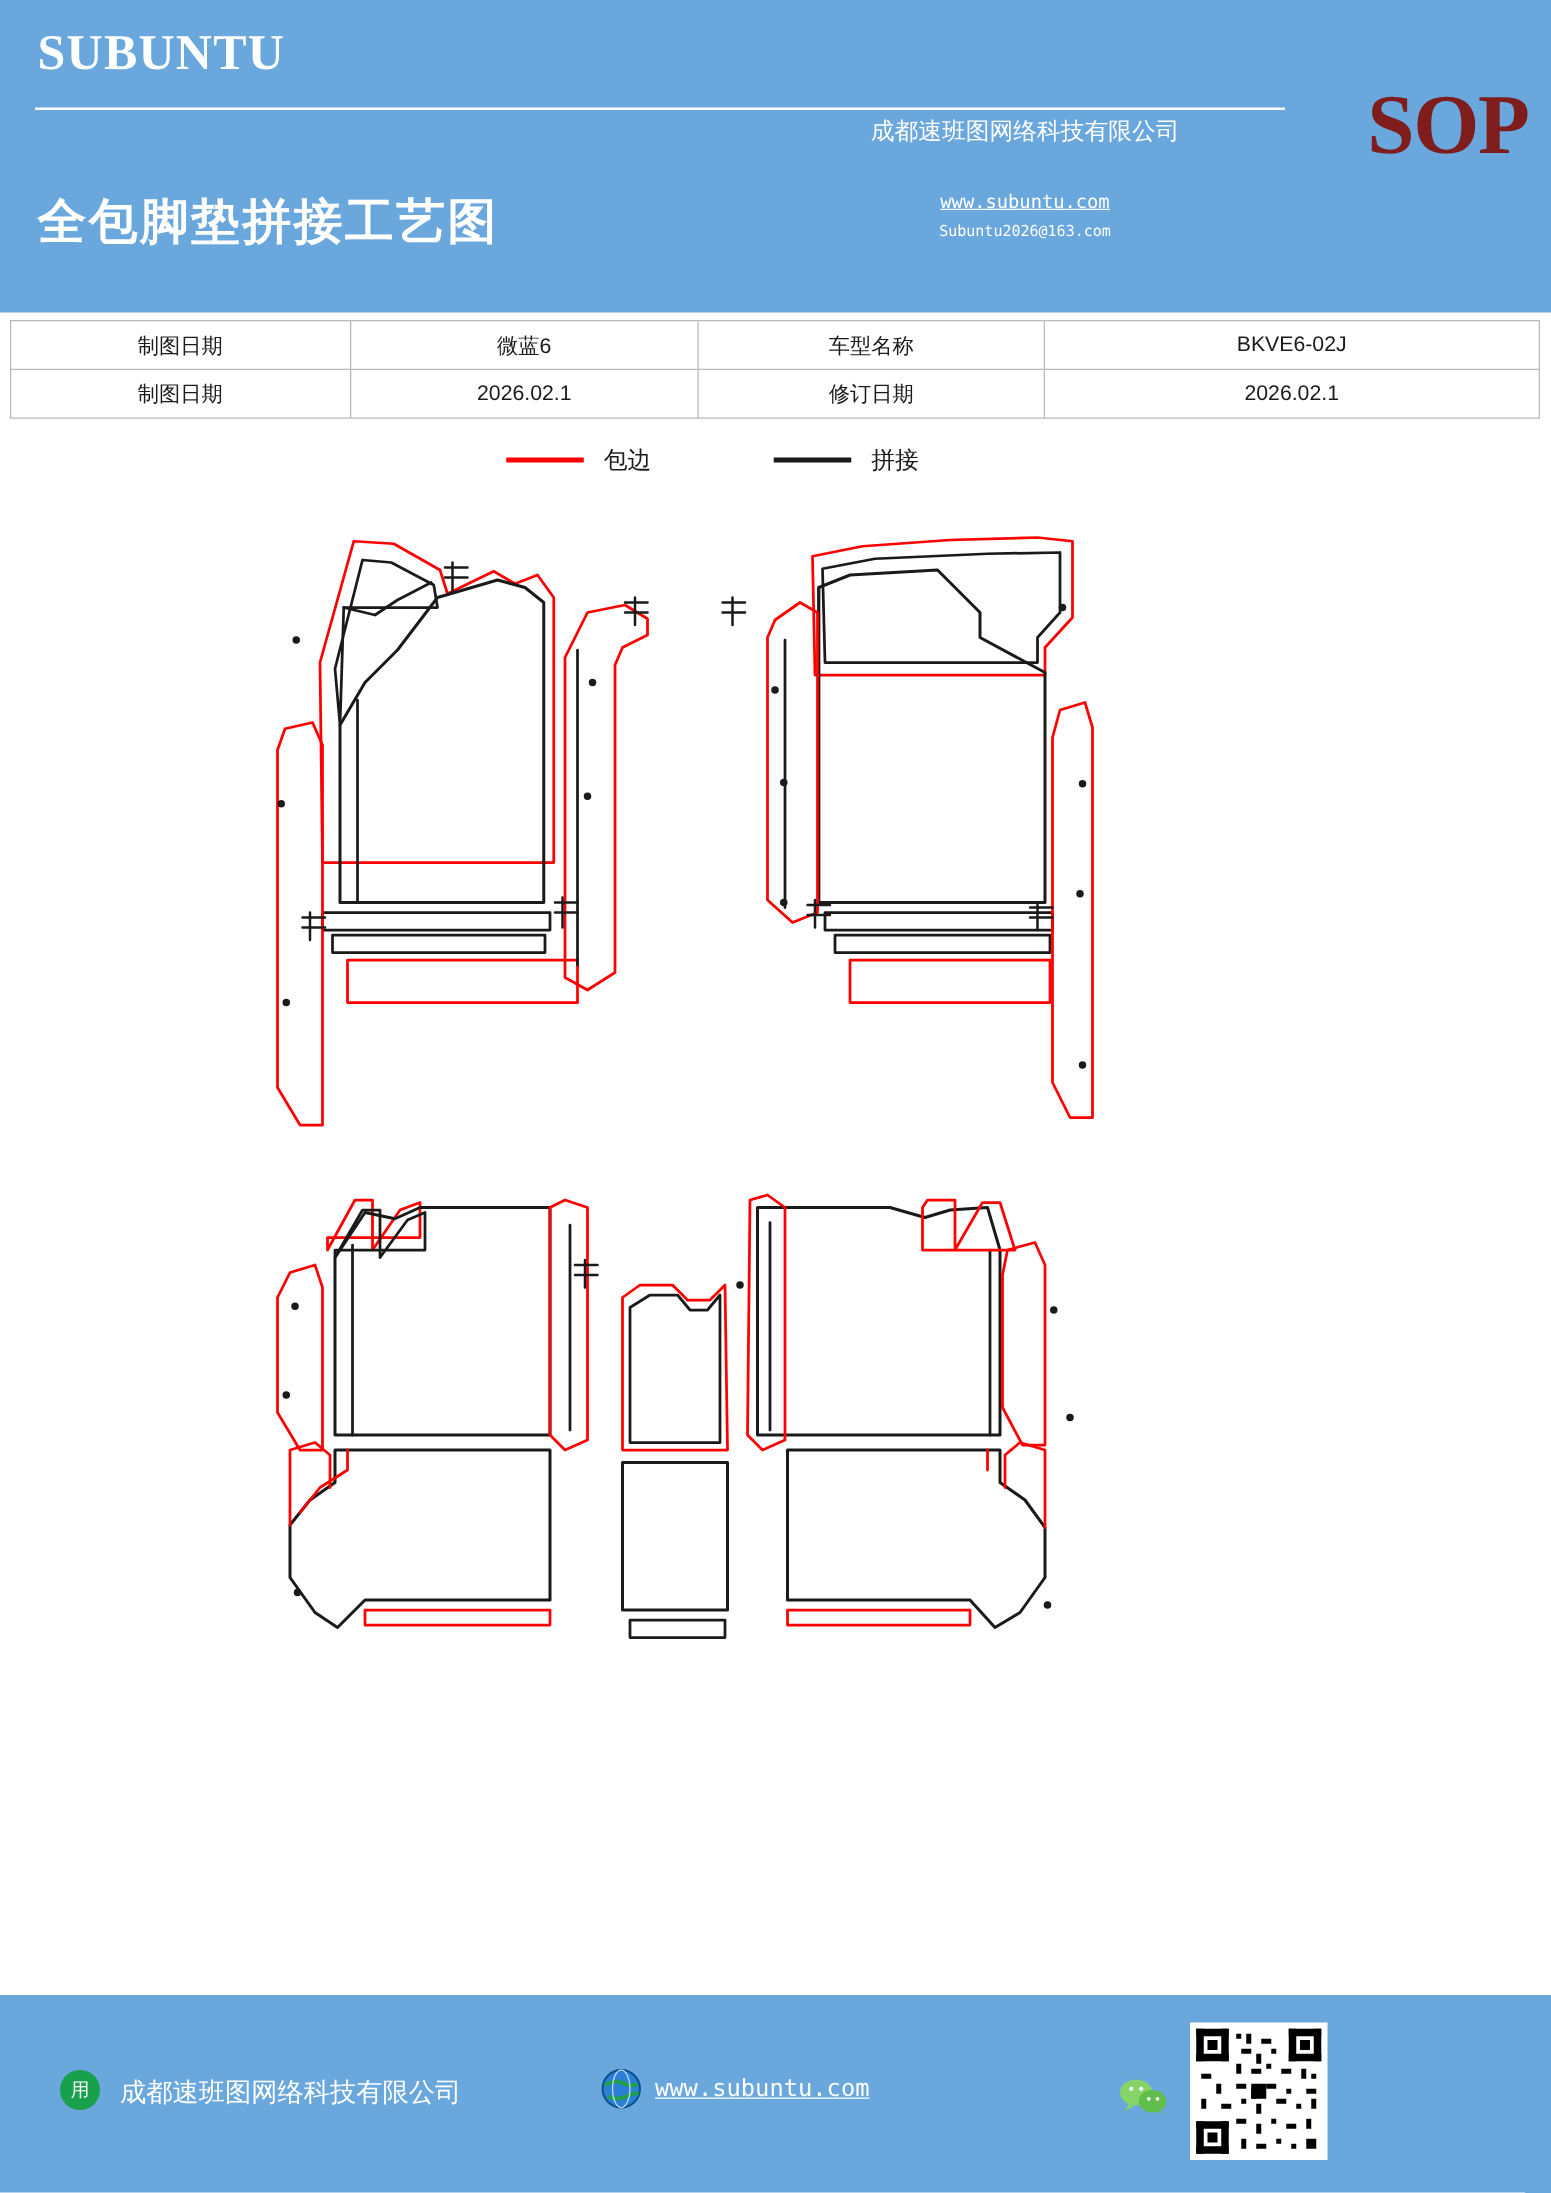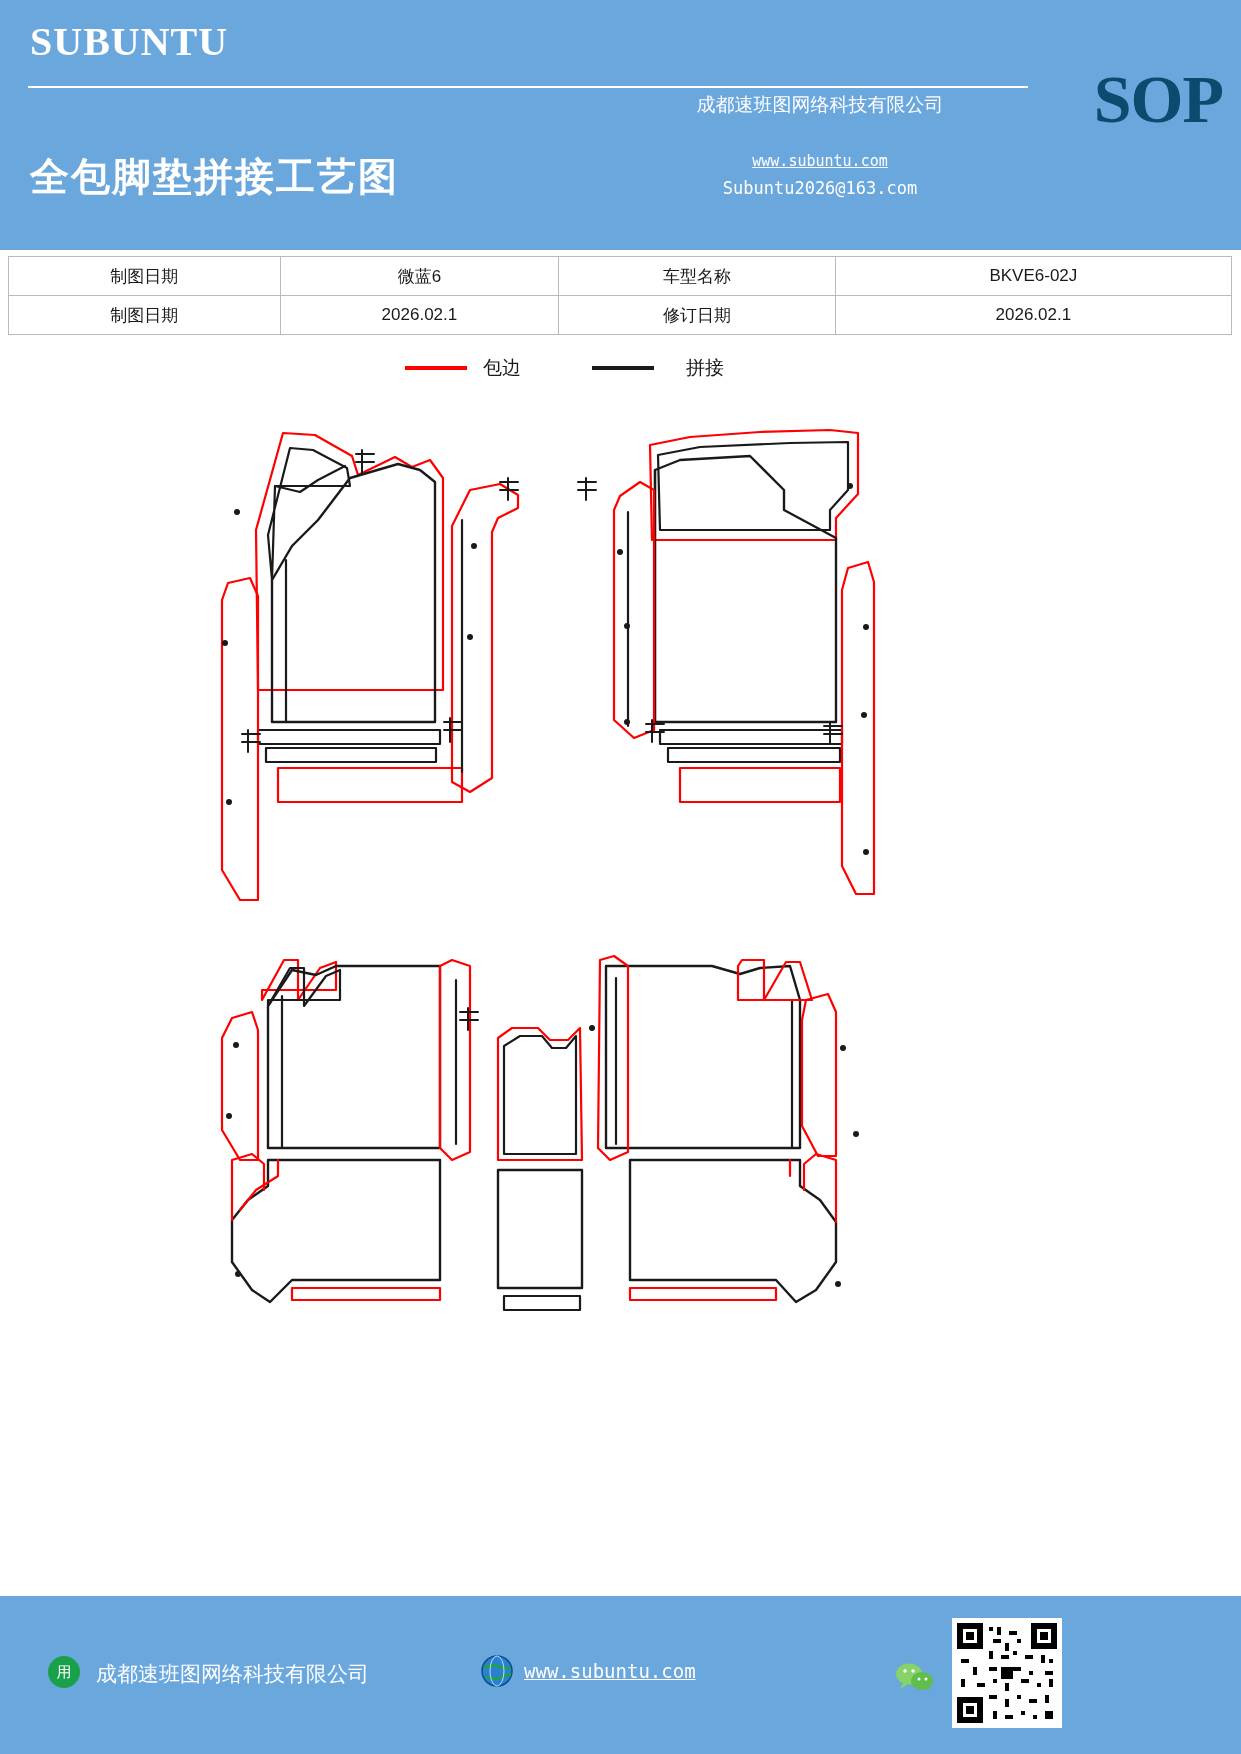--- a/index.html
+++ b/index.html
@@ -60,39 +60,39 @@
     font-size: 19px;
     color: #ffffff;
     font-family: "DejaVu Sans", sans-serif;
   }
   .sop {
     position: absolute;
     right: 18px; top: 60px;
     font-family: "Liberation Serif", serif;
     font-weight: bold;
     font-size: 68px;
-    color: #0c4a6e;
+    color: #7f1d1d;
     letter-spacing: -1px;
   }
   .url-top {
     position: absolute;
     left: 640px; top: 152px;
     width: 360px;
     text-align: center;
     font-size: 15px;
     color: #ffffff;
     font-family: "DejaVu Sans Mono", monospace;
     text-decoration: underline;
   }
   .mail-top {
     position: absolute;
     left: 640px; top: 178px;
     width: 360px;
     text-align: center;
-    font-size: 17px;
+    font-size: 12px;
     color: #ffffff;
     font-family: "DejaVu Sans Mono", monospace;
   }
 
   
   .info-table {
     position: absolute;
     left: 8px; top: 256px;
     width: 1224px;
     border-collapse: collapse;
@@ -121,21 +121,21 @@
     left: 0; top: 355px;
     width: 1241px;
     height: 40px;
   }
   .legend-item {
     position: absolute;
     display: flex;
     align-items: center;
   }
   .legend-item.a { left: 405px; top: 0; }
-  .legend-item.b { left: 592px; top: 0; gap: 16px; }
+  .legend-item.b { left: 619px; top: 0; }
   .swatch-red {
     width: 62px; height: 4px;
     background: #fe0000;
     margin-right: 16px;
   }
   .swatch-black {
     width: 62px; height: 4px;
     background: #1a1a1a;
     margin-right: 16px;
   }

